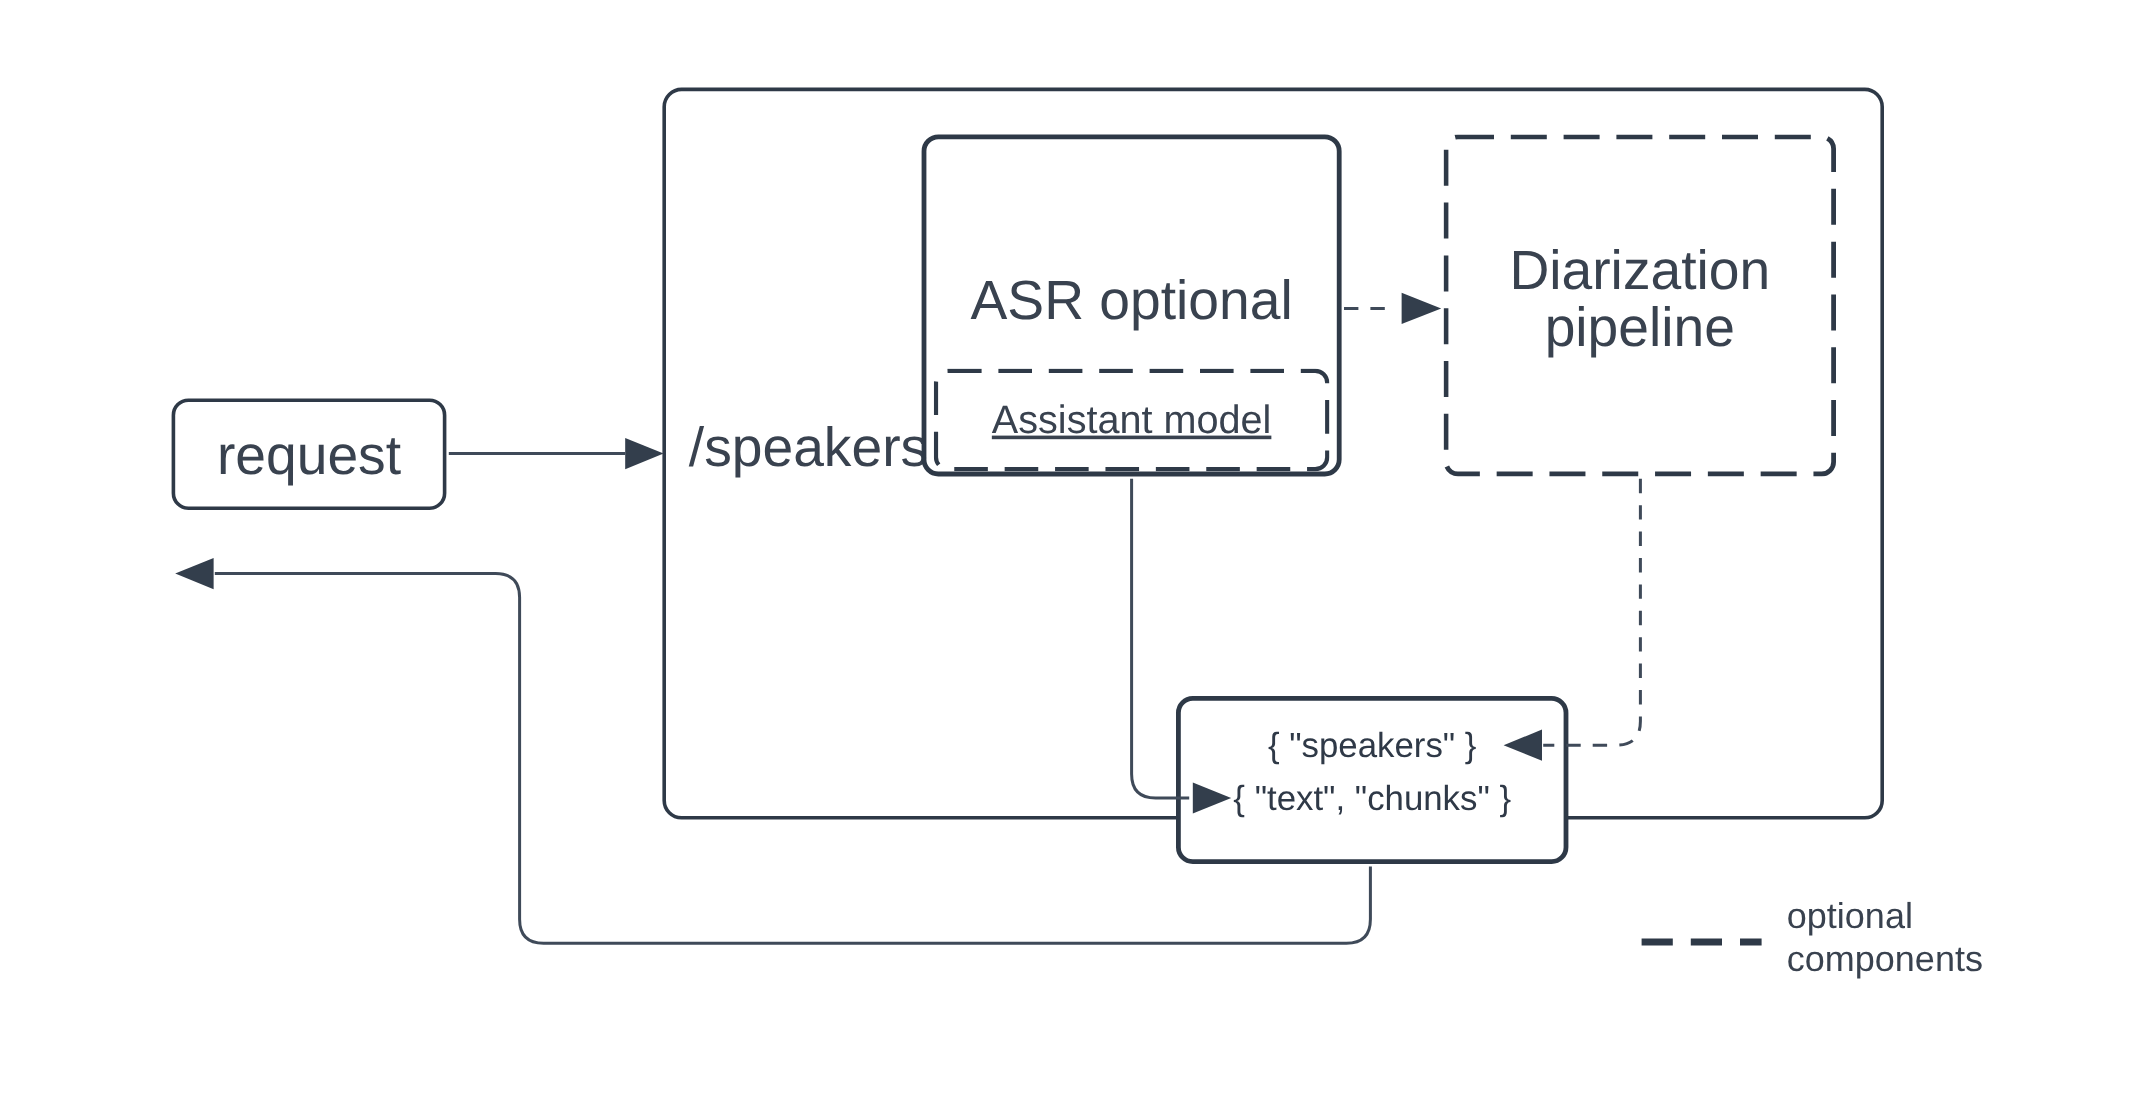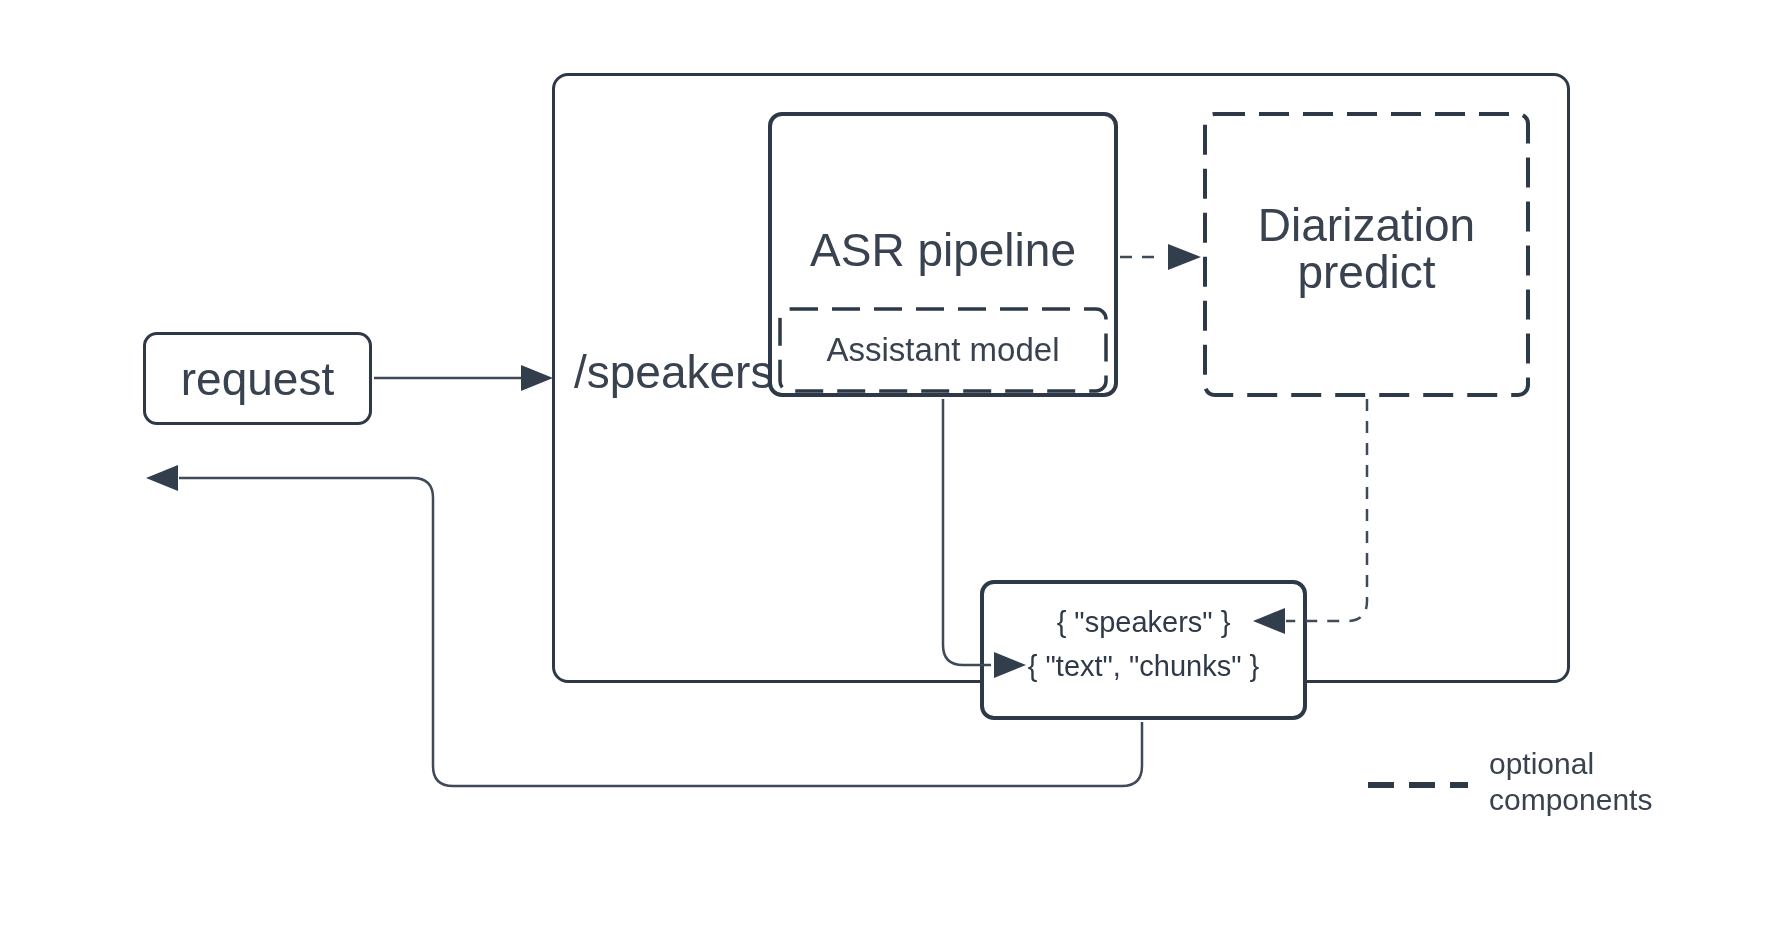--- a/index.html
+++ b/index.html
@@ -47,20 +47,21 @@
     position: absolute;
     left: 0; right: 0; top: 108px;
     text-align: center;
     font-size: 46px; line-height: 52px;
   }
   #assistant-box {
     left: 778px; top: 307px; width: 330px; height: 86px;
     z-index: 3;
     display: flex; align-items: center; justify-content: center;
     font-size: 33px;
+    text-decoration: underline;
   }
   #diarization-box {
     left: 1203px; top: 112px; width: 327px; height: 285px;
     z-index: 2;
     display: flex; align-items: center; justify-content: center;
   }
   .dash-border {
     position: absolute;
     left: 0; top: 0; width: 100%; height: 100%;
   }
@@ -139,35 +140,35 @@
   </svg>
 
   <div class="box" id="request-box">
     <span>request</span>
   </div>
 
   <div class="box" id="predict-box"></div>
   <div id="predict-label">/speakers</div>
 
   <div class="box" id="asr-box">
-    <div id="asr-label">ASR pipeline</div>
+    <div id="asr-label">ASR optional</div>
   </div>
 
   <div class="box" id="assistant-box">
     <svg class="dash-border" width="330" height="86" viewBox="0 0 330 86">
       <rect x="2" y="2" width="326" height="82" rx="10" fill="none" stroke="#2e3947" stroke-width="3.5" stroke-dasharray="28 14"></rect>
     </svg>
     <span>Assistant model</span>
   </div>
 
   <div class="box" id="diarization-box">
     <svg class="dash-border" width="327" height="285" viewBox="0 0 327 285">
       <rect x="2" y="2" width="323" height="281" rx="10" fill="none" stroke="#2e3947" stroke-width="4" stroke-dasharray="30 14"></rect>
     </svg>
-    <div id="diarization-label">Diarization predict</div>
+    <div id="diarization-label">Diarization pipeline</div>
   </div>
 
   <div class="box" id="output-box">
     <div>{ "speakers" }</div>
     <div>{ "text", "chunks" }</div>
   </div>
 
   <div id="legend-label">optional components</div>
 
 </div>

